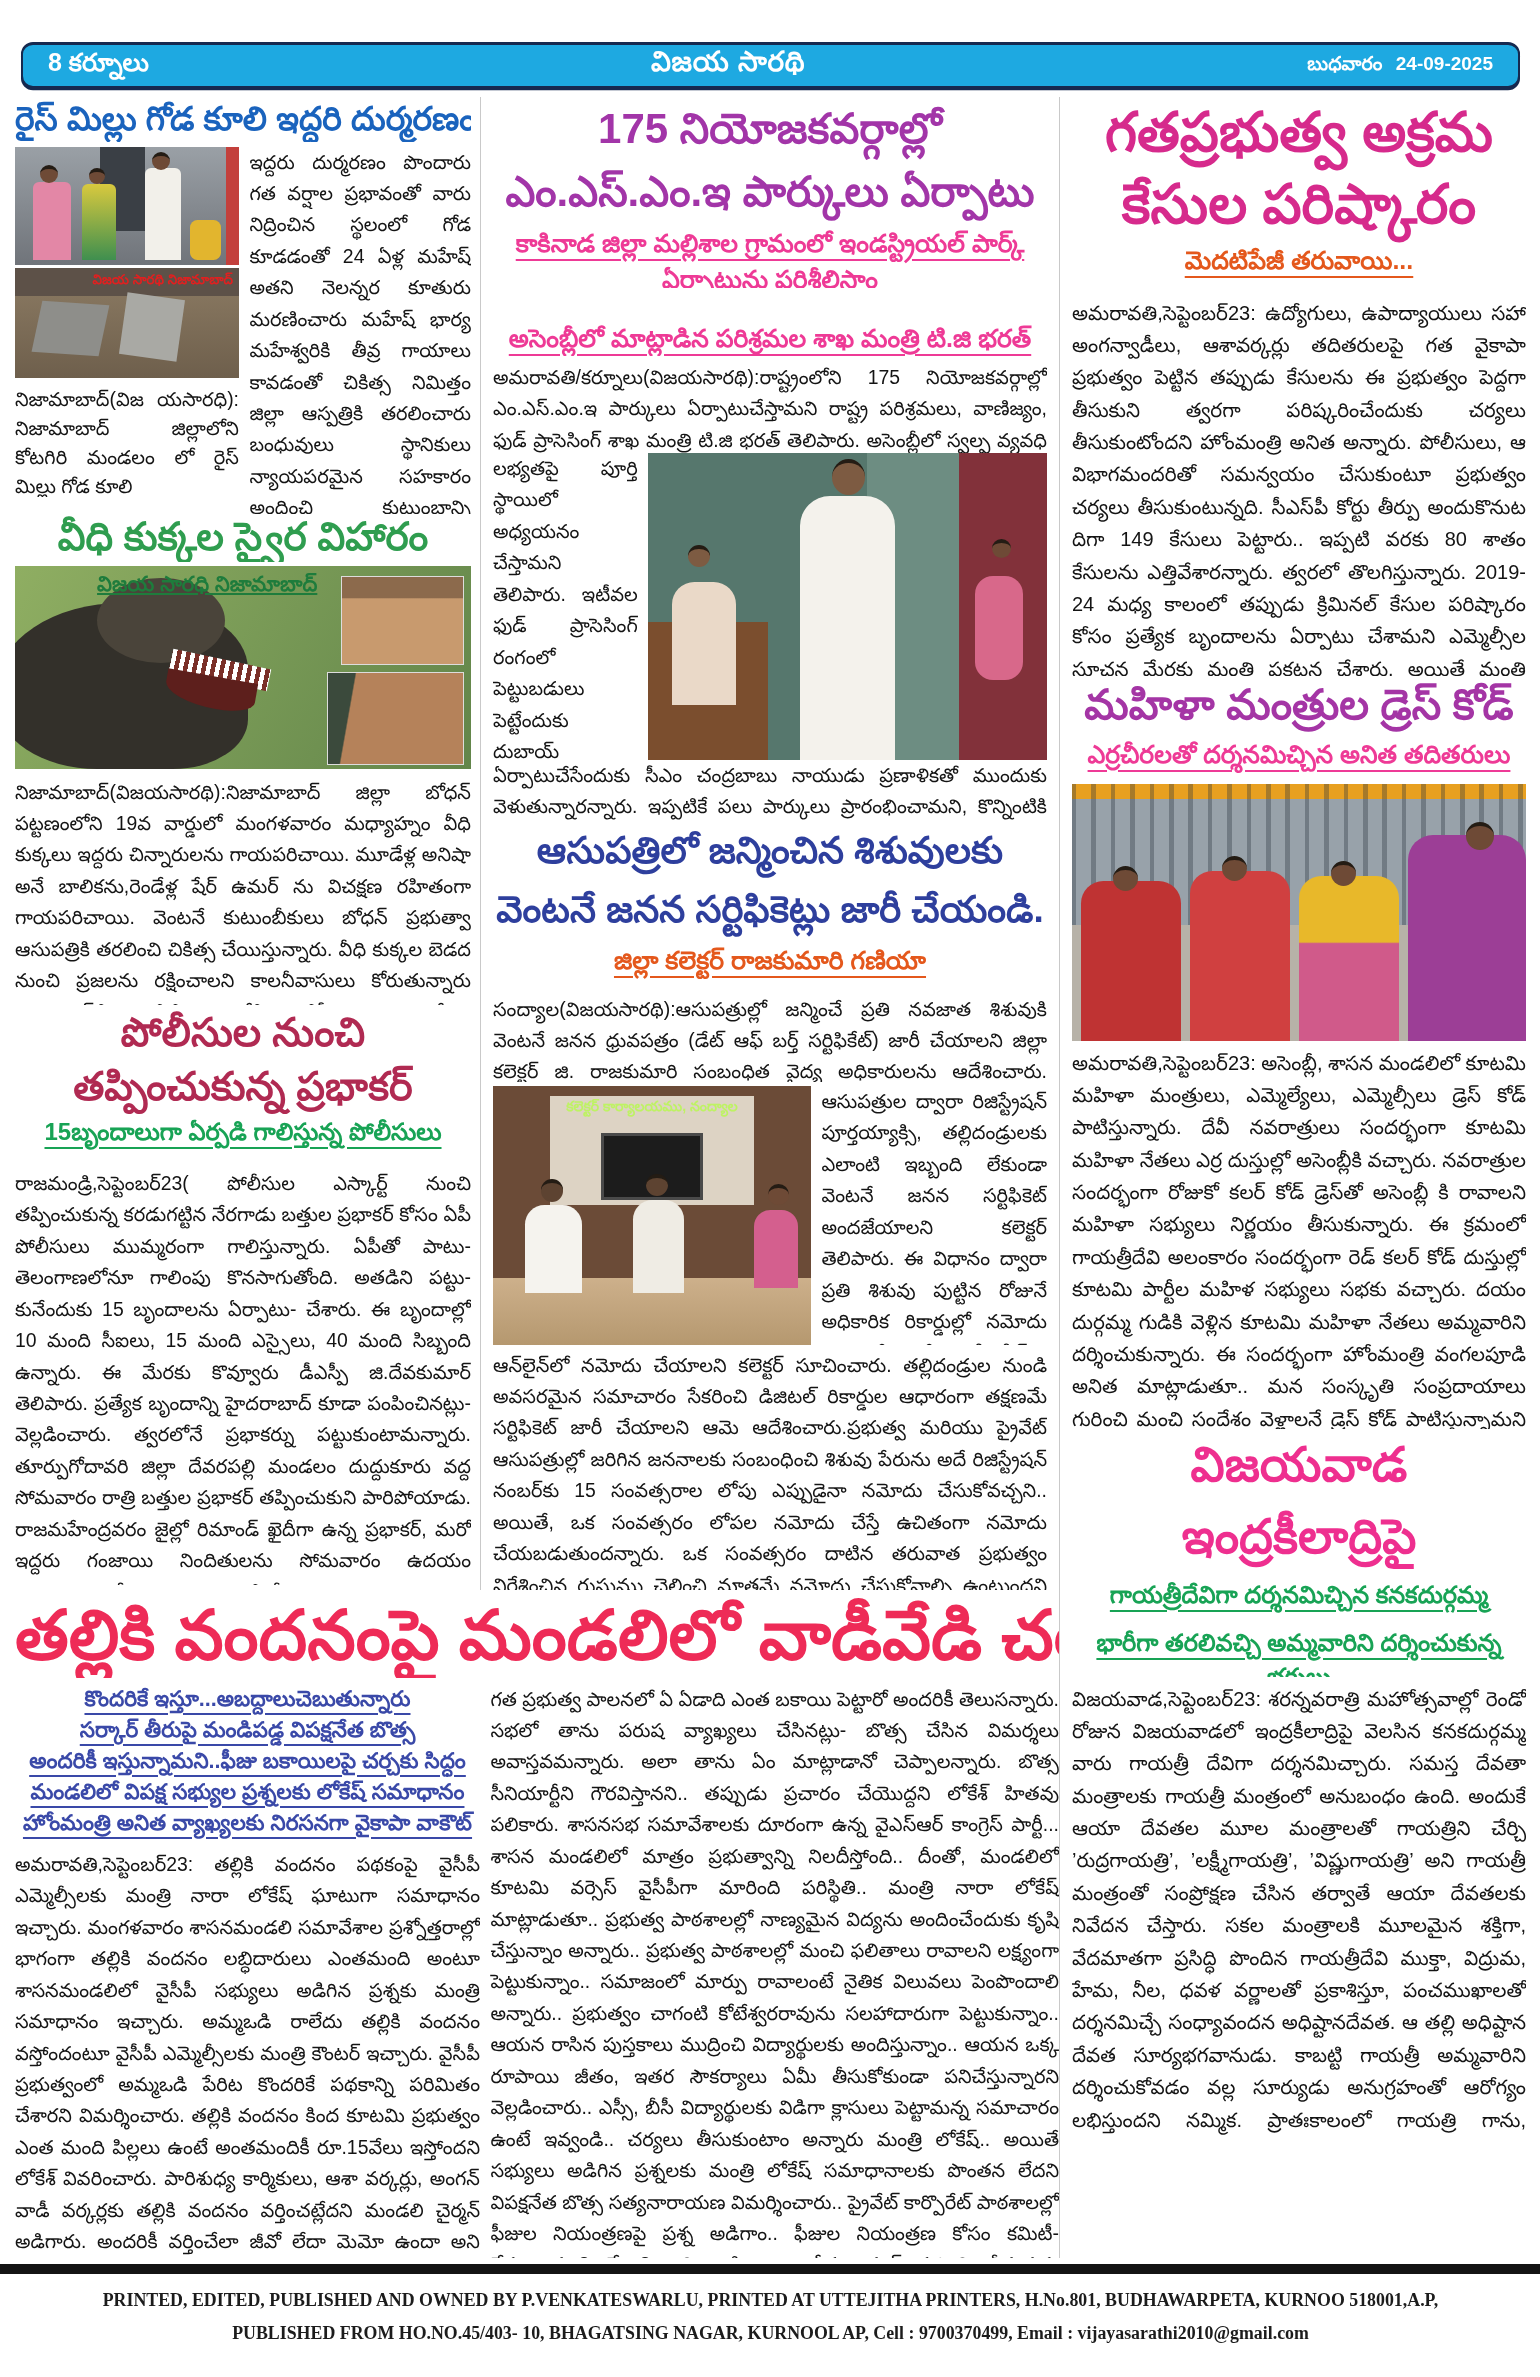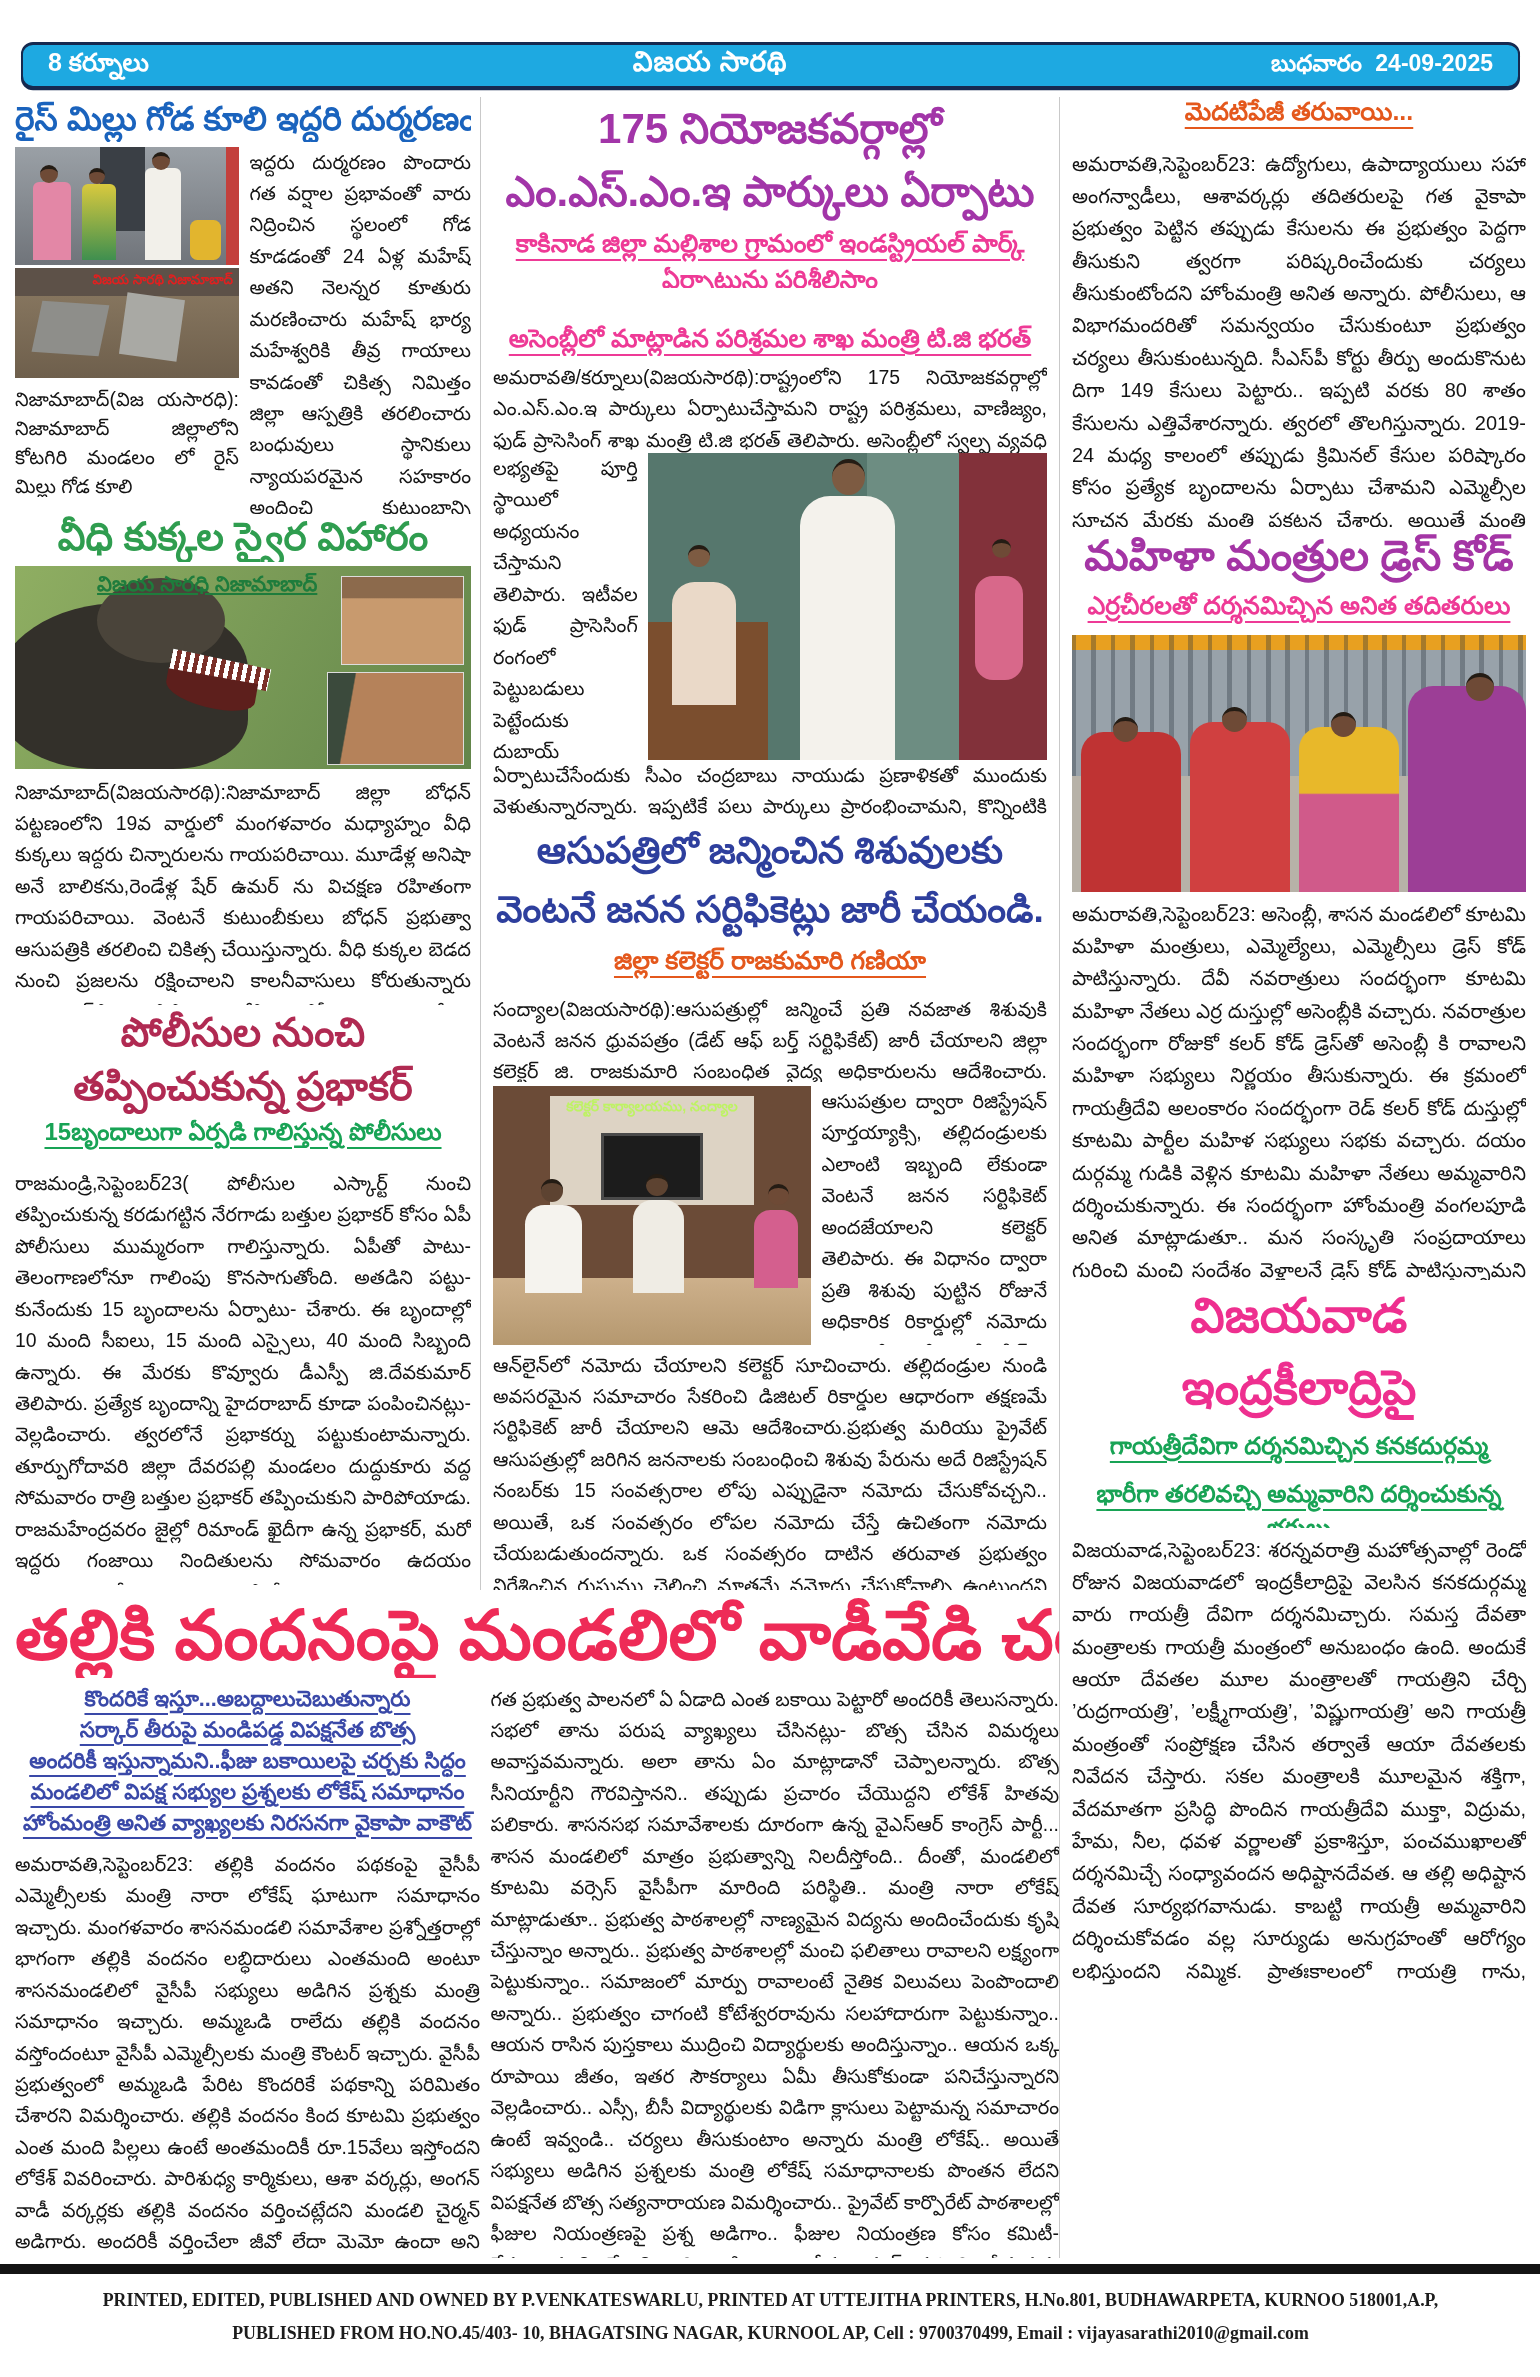--- a/index.html
+++ b/index.html
@@ -12,21 +12,21 @@
   
   .masthead {
     margin:42px 21px 9px; height:46px; border-radius:12px;
     background:#1ea9e1; border:2.2px solid #16294f; border-top-width:3.7px;
     box-shadow:0 2.2px 0 #16294f;
     display:flex; align-items:center; justify-content:space-between;
     padding:0 25px; color:#ffffff; font-weight:bold;
   }
   .masthead .edition { font-size:25px; }
   .masthead .title   { font-size:28px; letter-spacing:0.7px; }
-  .masthead .daydate { font-size:23px; display:flex; gap:13.4px; align-items:baseline; }
+  .masthead .daydate { font-size:19px; display:flex; gap:13.4px; align-items:baseline; }
   
   .main { display:flex; padding:0 15px; height:2161px; overflow:hidden; }
   .leftmid { width:1044px; display:flex; flex-direction:column; }
   .toprow { display:flex; height:1493px; overflow:hidden; }
   .col-left { width:465px; padding-right:9px; overflow:hidden; }
   .col-mid  { flex:1; padding:0 12px; border-left:1.5px solid #c9c9c9; overflow:hidden; }
   .col-right{ flex:1; padding-left:12px; border-left:1.5px solid #c9c9c9; overflow:hidden; }
   .bottomrow { flex:1; overflow:hidden; padding-top:4.5px; }
   
   .body-txt { font-size:19.4px; line-height:1.62; text-align:justify; overflow:hidden; word-break:break-word; }
@@ -195,20 +195,21 @@
             <div class="body-txt" style="height:406px;margin-top:10.4px;">అమరావతి,సెప్టెంబర్23: తల్లికి వందనం పథకంపై వైసీపీ ఎమ్మెల్సీలకు మంత్రి నారా లోకేష్ ఘాటుగా సమాధానం ఇచ్చారు. మంగళవారం శాసనమండలి సమావేశాల ప్రశ్నోత్తరాల్లో భాగంగా తల్లికి వందనం లబ్ధిదారులు ఎంతమంది అంటూ శాసనమండలిలో వైసీపీ సభ్యులు అడిగిన ప్రశ్నకు మంత్రి సమాధానం ఇచ్చారు. అమ్మఒడి రాలేదు తల్లికి వందనం వస్తోందంటూ వైసీపీ ఎమ్మెల్సీలకు మంత్రి కౌంటర్ ఇచ్చారు. వైసీపీ ప్రభుత్వంలో అమ్మఒడి పేరిట కొందరికే పథకాన్ని పరిమితం చేశారని విమర్శించారు. తల్లికి వందనం కింద కూటమి ప్రభుత్వం ఎంత మంది పిల్లలు ఉంటే అంతమందికీ రూ.15వేలు ఇస్తోందని లోకేశ్ వివరించారు. పారిశుధ్య కార్మికులు, ఆశా వర్కర్లు, అంగన్ వాడీ వర్కర్లకు తల్లికి వందనం వర్తించట్లేదని మండలి చైర్మన్ అడిగారు. అందరికీ వర్తించేలా జీవో లేదా మెమో ఉందా అని మంత్రిని ప్రశ్నించారు. దీనిపై మంత్రి మాట్లాడుతూ.. పారిశుధ్య కార్మికులకు తల్లికి వందనం వర్తించేలా జీవో ఉందంటూ జీవోలోని అంశాన్ని చైర్మన్‌కు చదివి వినించారు. అంగన్‌వాడీ, ఆశా వర్కర్లు తమకూ వర్తింపచేయాలనే వినతి ప్రభుత్వ పరిశీలనలో ఉందని.. చర్చించి నిర్ణయం తీసుకుంటామని మంత్రి లోకేష్ పేర్కొన్నారు. ఇకపోతే ఫీజు రీయింబర్స్‌మెంట్‌పై చర్చకు రాష్ట్ర ప్రభుత్వం సిద్ధంగా ఉందని మంత్రి నారా లోకేశ్ అన్నారు. మంత్రిగా అన్ని అంశాలు చర్చించేందుకు సిద్ధంగా ఉన్నానని చెప్పారు. వైకాపా హయాంలో ఫీజు రీయింబర్స్‌మెంట్ బకాయిలు పెట్టిందిగాక.. మాపై విమర్శలా? అని వైకాపా సభ్యులను లోకేశ్ నిలదీశారు.</div>
           </div>
           <div class="body-txt" style="flex:1;">గత ప్రభుత్వ పాలనలో ఏ ఏడాది ఎంత బకాయి పెట్టారో అందరికీ తెలుసన్నారు. సభలో తాను పరుష వ్యాఖ్యలు చేసినట్లు- బొత్స చేసిన విమర్శలు అవాస్తవమన్నారు. అలా తాను ఏం మాట్లాడానో చెప్పాలన్నారు. బొత్స సీనియార్టీని గౌరవిస్తానని.. తప్పుడు ప్రచారం చేయొద్దని లోకేశ్ హితవు పలికారు. శాసనసభ సమావేశాలకు దూరంగా ఉన్న వైఎస్ఆర్ కాంగ్రెస్ పార్టీ... శాసన మండలిలో మాత్రం ప్రభుత్వాన్ని నిలదీస్తోంది.. దీంతో, మండలిలో కూటమి వర్సెస్ వైసీపీగా మారింది పరిస్థితి.. మంత్రి నారా లోకేష్ మాట్లాడుతూ.. ప్రభుత్వ పాఠశాలల్లో నాణ్యమైన విద్యను అందించేందుకు కృషి చేస్తున్నాం అన్నారు.. ప్రభుత్వ పాఠశాలల్లో మంచి ఫలితాలు రావాలని లక్ష్యంగా పెట్టుకున్నాం.. సమాజంలో మార్పు రావాలంటే నైతిక విలువలు పెంపొందాలి అన్నారు.. ప్రభుత్వం చాగంటి కోటేశ్వరరావును సలహాదారుగా పెట్టుకున్నాం.. ఆయన రాసిన పుస్తకాలు ముద్రించి విద్యార్థులకు అందిస్తున్నాం.. ఆయన ఒక్క రూపాయి జీతం, ఇతర సౌకర్యాలు ఏమీ తీసుకోకుండా పనిచేస్తున్నారని వెల్లడించారు.. ఎస్సీ, బీసీ విద్యార్థులకు విడిగా క్లాసులు పెట్టామన్న సమాచారం ఉంటే ఇవ్వండి.. చర్యలు తీసుకుంటాం అన్నారు మంత్రి లోకేష్.. అయితే సభ్యులు అడిగిన ప్రశ్నలకు మంత్రి లోకేష్ సమాధానాలకు పొంతన లేదని విపక్షనేత బొత్స సత్యనారాయణ విమర్శించారు.. ప్రైవేట్ కార్పొరేట్ పాఠశాలల్లో ఫీజుల నియంత్రణపై ప్రశ్న అడిగాం.. ఫీజుల నియంత్రణ కోసం కమిటీ- వేస్తున్నామా? లేదా? అని అడిగాం.. ఆర్టీఈ యాక్ట్ గురించి తీసుకున్న చర్యలేంటి అని ప్రశ్నించారు బొత్స.. అయితే, నేను అడిగిన ప్రశ్నలకు సమాధానాలు చెప్పాలన్నారు. ప్రభుత్వం 50 వేల మంది పిల్లలకు ఈ ప్రకారం విద్యను అందించాం అని మంత్రి నారా లోకేష్ పేర్కొన్నారు.. శాసన మండలిలో వైఎస్సార్సీపీ వాయిదా తీర్మానాన్ని మండలి ఛైర్మన్ తిరస్కరించారు. ఫీజు రీయింబర్స్‌మెంట్ బకాయిల అంశంపై వైఎస్సార్సీపీ చర్చకు పట్టుబట్టింది. ఫీజు రీయింబర్స్‌మెంట్‌పై మంత్రి నారా లోకేష్ అబద్ధపు వ్యాఖ్యలను ప్రతిపక్ష నేత బొత్స సత్యనారాయణ తీవ్రంగా ఖండించారు. మేం బకాయి పెట్టినట్లు- లోకేష్ చేస్తున్న వ్యాఖ్యలు అవాస్తవం అని బొత్స మండిపడ్డారు. ఈ క్రమంలో మంత్రి నారా లోకేష్‌కు మండలి వివక్ష నేత బొత్స సత్యనారాయణల మధ్య వాగ్వివాదం జరిగింది. సభలో సీనియర్, జూనియర్ అనే తేడాలు ఉండవు. ఎవరైనా సభా మర్యాదలు పాటించాలి. కొన్ని పరుష పదాలు వాడకూడదు.. కొన్ని నేర్చుకోండి. మంత్రి లోకేష్ చెప్పినట్లుగా మేం బకాయిలు పెట్టామన్నది అవాస్తవం. చర్చకు రండి మేము సిద్ధంగా ఉన్నాం. సభను తప్పుదోవ పట్టించి ప్రజలు మధ్య పెడితే కుదరదని బొత్స ఆగ్రహం వ్యక్తం చేశారు. గత ప్రభుత్వం హయాంలో అవుట్ సోర్సింగ్ వర్కర్లకు పథకం అమలు అయ్యింది వారికి ఇప్పుడు నిలిపివేశారు.. వారికి అమలు చేసే అవకాశం ఉందా? అంటూ మండలి చైర్మన్ మోషేన్ రాజు మంత్రి లోకేష్‌ను అడిగారు మున్సిపాలిటీల్లో పనిచేసే వర్కర్స్ జీతాలు 12 వేలు.. రూరల్ ప్రాంతంలో 10 వేల కంటే తక్కువ ఉన్నవారికి పథకం వర్తిస్తుందని మంత్రి లోకేష్. సమాధానమిచ్చారు.</div>
         </div>
       </div>
     </div>
 
     <div class="col-right">
 
       <div>
+        <div class="hl hl-cases">గతప్రభుత్వ అక్రమ కేసుల పరిష్కారం</div>
         <div class="sub sub-orange">మెదటిపేజీ తరువాయి...</div>
         <div class="body-txt body-lg" style="height:379px;margin-top:7.5px;">అమరావతి,సెప్టెంబర్23: ఉద్యోగులు, ఉపాద్యాయులు సహా అంగన్వాడీలు, ఆశావర్కర్లు తదితరులపై గత వైకాపా ప్రభుత్వం పెట్టిన తప్పుడు కేసులను ఈ ప్రభుత్వం పెద్దగా తీసుకుని త్వరగా పరిష్కరించేందుకు చర్యలు తీసుకుంటోందని హోంమంత్రి అనిత అన్నారు. పోలీసులు, ఆ విభాగమందరితో సమన్వయం చేసుకుంటూ ప్రభుత్వం చర్యలు తీసుకుంటున్నది. సీఎస్‌పీ కోర్టు తీర్పు అందుకొనుట దిగా 149 కేసులు పెట్టారు.. ఇప్పటి వరకు 80 శాతం కేసులను ఎత్తివేశారన్నారు. త్వరలో తొలగిస్తున్నారు. 2019-24 మధ్య కాలంలో తప్పుడు క్రిమినల్ కేసుల పరిష్కారం కోసం ప్రత్యేక బృందాలను ఏర్పాటు చేశామని ఎమ్మెల్సీల సూచన మేరకు మంత్రి ప్రకటన చేశారు. అయితే మంత్రి మండలి చేసే కమిటీలు మండలం నుంచి వచ్చే కేసులను ఆమోదించాయని తెలిపారు. గత ప్రభుత్వ హయాంపై ఎస్సీ ఎస్టీ అట్రాసిటీ కేసులు పెడితే శవ కోర్టుల వ్యాజ్యాలను తెలిపారు. చీటీ శాఖల కేసుల సంస్థలపై మండలి ప్రభుత్వాన్ని లేదని స్పష్టం చేశారు. రికార్డులు, ఆ ప్రకారం కేసుల పరిష్కారానికి ప్రభుత్వ చర్యలు తీసుకుంటున్నారని వెల్లడించారు. అయితే మంత్రి సమాధానంపై వైసీపీ సభ్యులు అసంతృప్తి వ్యక్తం చేశారు. ఈ మేరకు సభనుంచి వాకౌట్ చేశారు.</div>
       </div>
 
       <div>
         <div class="hl hl-dress">మహిళా మంత్రుల డ్రెస్ కోడ్</div>
         <div class="sub sub-pink" style="height:42px;">ఎర్రచీరలతో దర్శనమిచ్చిన అనిత తదితరులు</div>
         <div class="photo ph-women" style="margin:6px 0;">
           <div class="bars"></div>
           <div class="shape" style="left:2%;bottom:0;width:22%;height:62%;background:#bf3333;border-radius:22.4px 22.4px 0 0;"></div>

